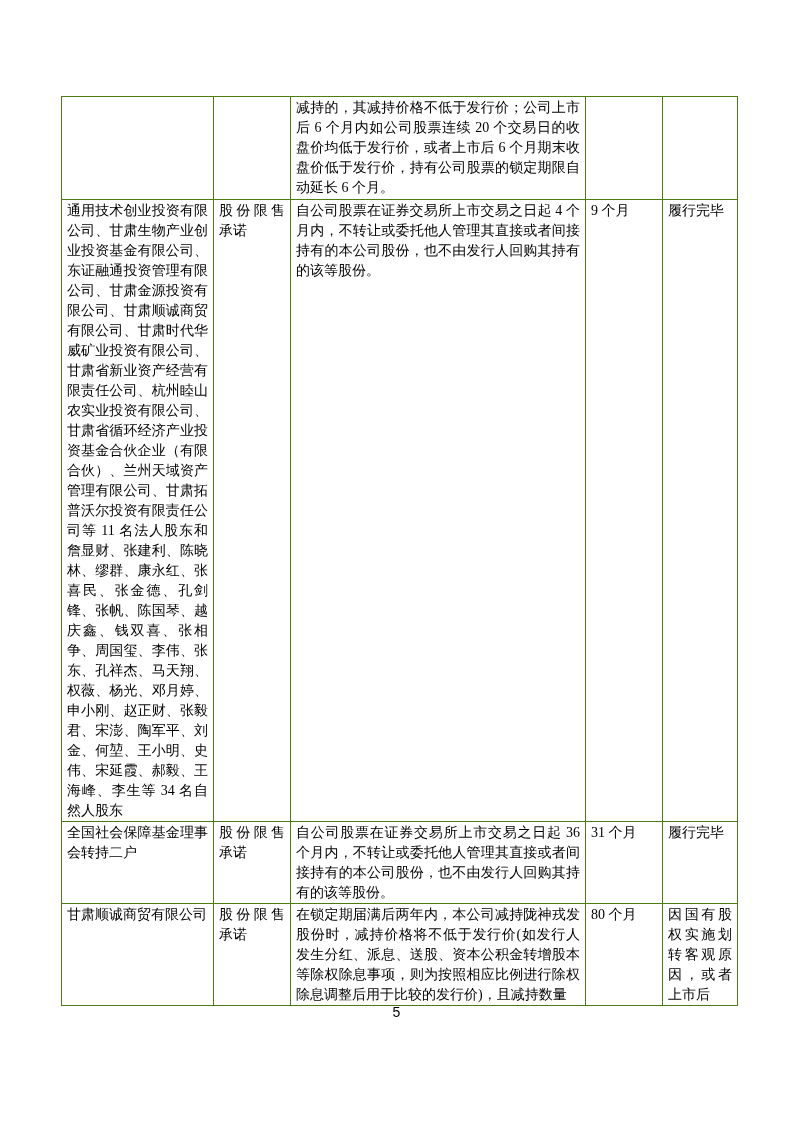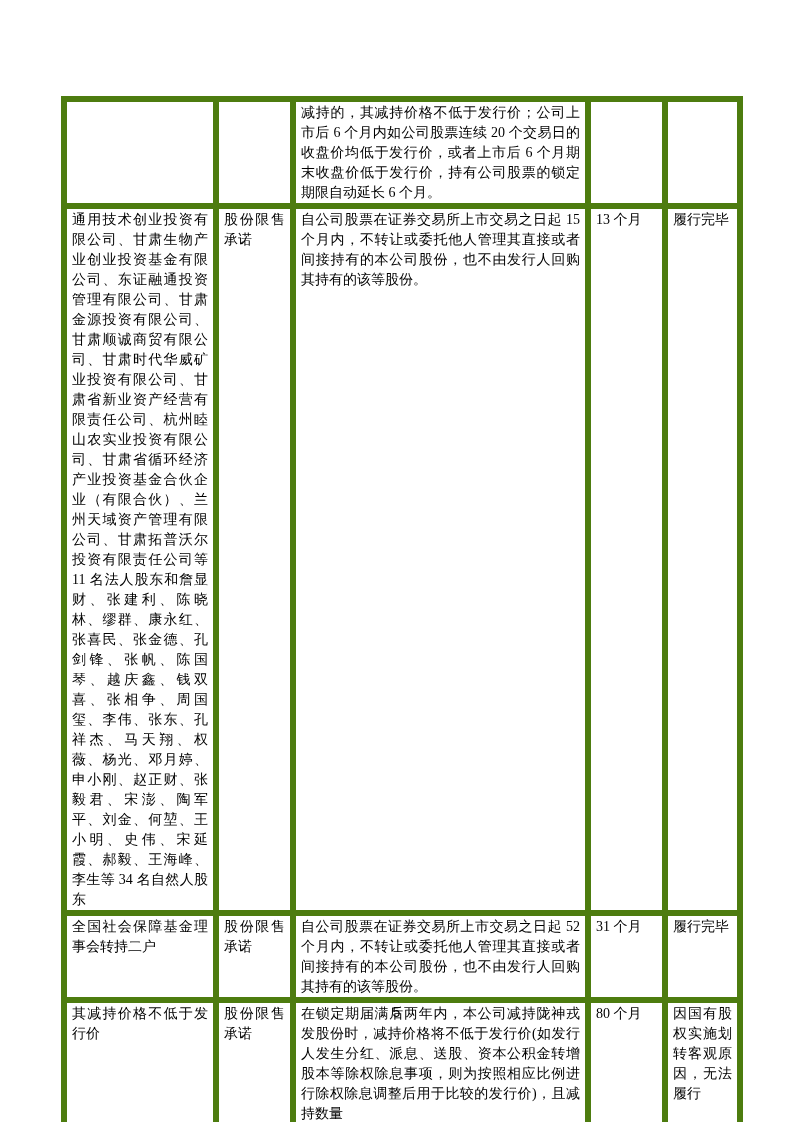--- a/index.html
+++ b/index.html
@@ -18,21 +18,21 @@
   }
   table.commitments {
     position: absolute;
     left: 61px;
     top: 96px;
     width: 676px;
     border-collapse: collapse;
     table-layout: fixed;
   }
   table.commitments td {
-    border: 6px solid #4d7c0f;
+    border: 1px solid #4d7c0f;
     vertical-align: top;
     padding: 1px 5px 0 5px;
     font-size: 14px;
     line-height: 20px;
     text-align: justify;
     text-justify: inter-character;
     word-break: break-all;
     overflow: hidden;
   }
   tr.row-cont   { height: 103px; }
@@ -67,36 +67,36 @@
       <tr class="row-cont">
         <td></td>
         <td></td>
         <td>减持的，其减持价格不低于发行价；公司上市后 6 个月内如公司股票连续 20 个交易日的收盘价均低于发行价，或者上市后 6 个月期末收盘价低于发行价，持有公司股票的锁定期限自动延长 6 个月。</td>
         <td></td>
         <td></td>
       </tr>
       <tr class="row-main">
         <td>通用技术创业投资有限公司、甘肃生物产业创业投资基金有限公司、东证融通投资管理有限公司、甘肃金源投资有限公司、甘肃顺诚商贸有限公司、甘肃时代华威矿业投资有限公司、甘肃省新业资产经营有限责任公司、杭州睦山农实业投资有限公司、甘肃省循环经济产业投资基金合伙企业（有限合伙）、兰州天域资产管理有限公司、甘肃拓普沃尔投资有限责任公司等 11 名法人股东和詹显财、张建利、陈晓林、缪群、康永红、张喜民、张金德、孔剑锋、张帆、陈国琴、越庆鑫、钱双喜、张相争、周国玺、李伟、张东、孔祥杰、马天翔、权薇、杨光、邓月婷、申小刚、赵正财、张毅君、宋澎、陶军平、刘金、何堃、王小明、史伟、宋延霞、郝毅、王海峰、李生等 34 名自然人股东</td>
         <td>股份限售承诺</td>
-        <td>自公司股票在证券交易所上市交易之日起 15 个月内，不转让或委托他人管理其直接或者间接持有的本公司股份，也不由发行人回购其持有的该等股份。</td>
-        <td>13 个月</td>
+        <td>自公司股票在证券交易所上市交易之日起 4 个月内，不转让或委托他人管理其直接或者间接持有的本公司股份，也不由发行人回购其持有的该等股份。</td>
+        <td>9 个月</td>
         <td>履行完毕</td>
       </tr>
       <tr class="row-ssf">
         <td>全国社会保障基金理事会转持二户</td>
         <td>股份限售承诺</td>
-        <td>自公司股票在证券交易所上市交易之日起 52 个月内，不转让或委托他人管理其直接或者间接持有的本公司股份，也不由发行人回购其持有的该等股份。</td>
+        <td>自公司股票在证券交易所上市交易之日起 36 个月内，不转让或委托他人管理其直接或者间接持有的本公司股份，也不由发行人回购其持有的该等股份。</td>
         <td>31 个月</td>
         <td>履行完毕</td>
       </tr>
       <tr class="row-yx">
-        <td>其减持价格不低于发行价</td>
+        <td>甘肃顺诚商贸有限公司</td>
         <td>股份限售承诺</td>
         <td>在锁定期届满后两年内，本公司减持陇神戎发股份时，减持价格将不低于发行价(如发行人发生分红、派息、送股、资本公积金转增股本等除权除息事项，则为按照相应比例进行除权除息调整后用于比较的发行价)，且减持数量</td>
         <td>80 个月</td>
-        <td>因国有股权实施划转客观原因，无法履行</td>
+        <td>因国有股权实施划转客观原因，或者上市后</td>
       </tr>
     </tbody>
   </table>
 
   <div class="page-number">5</div>
 
 </div>
 
 </body></html>

